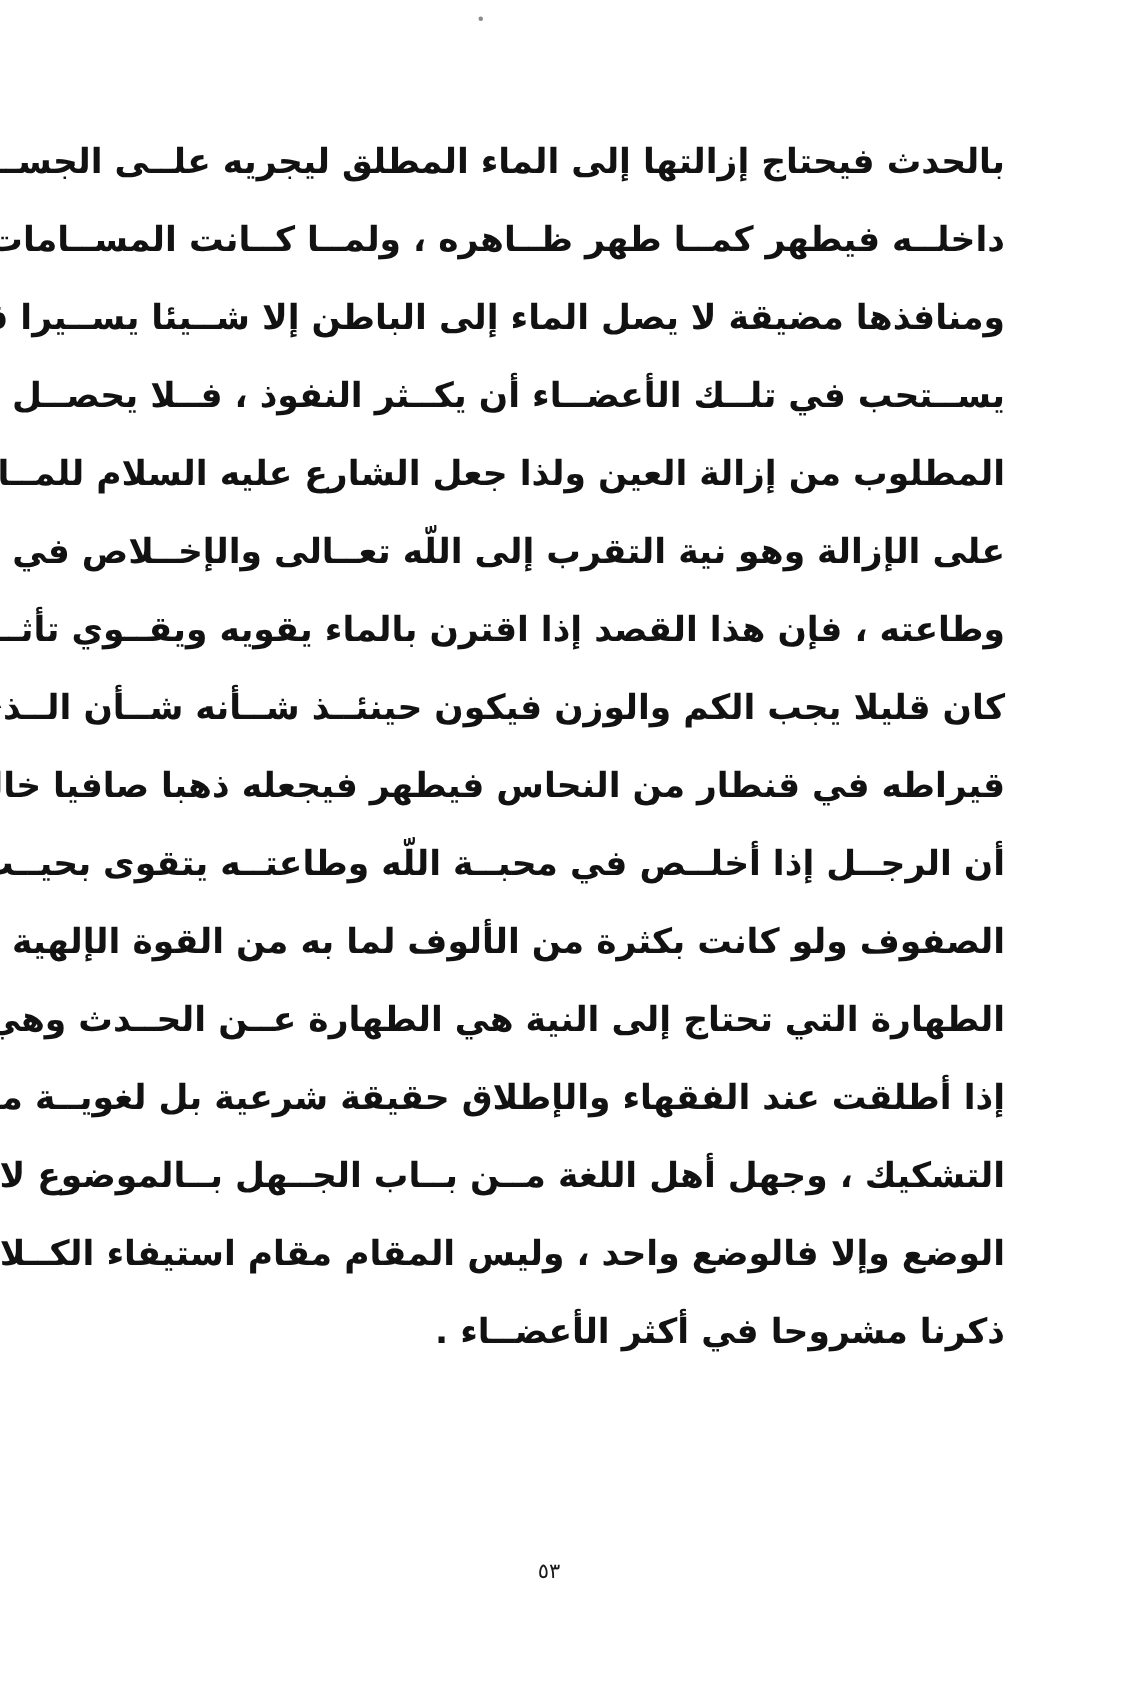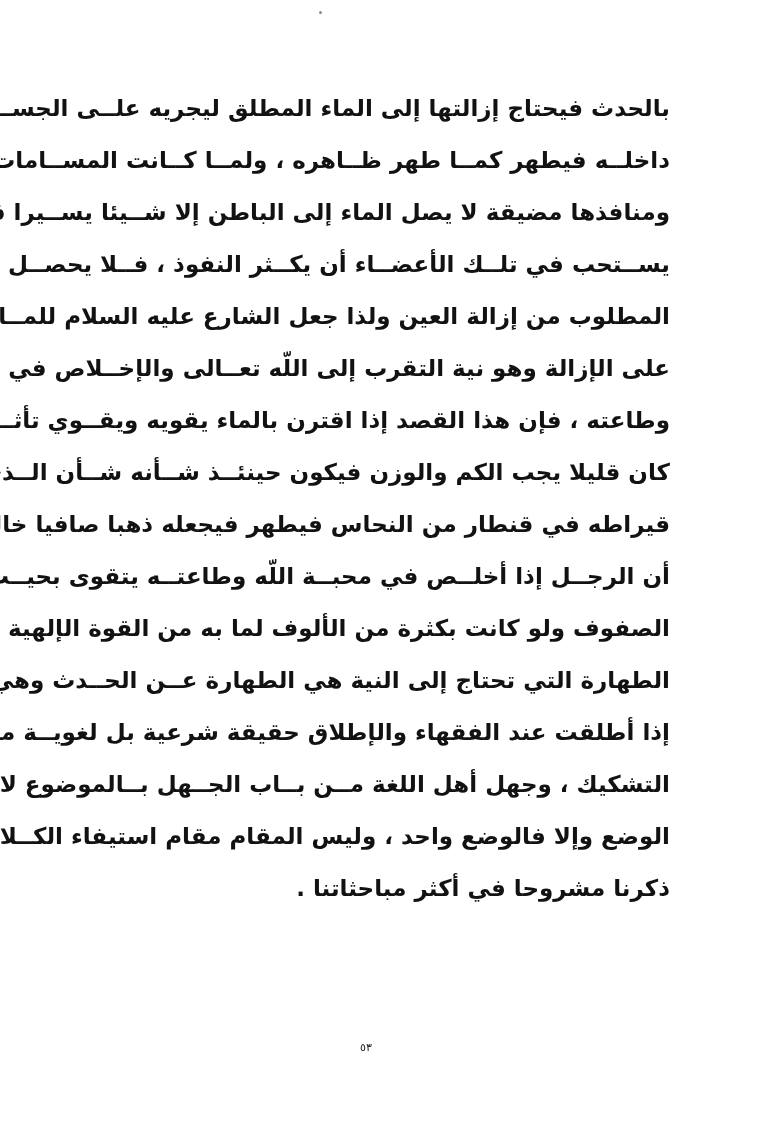--- a/index.html
+++ b/index.html
@@ -49,21 +49,21 @@
     text-align-last: right;
   }
   .page-number {
     position: absolute;
     top: 1036px;
     left: 336px;
     width: 60px;
     height: 24px;
     line-height: 24px;
     text-align: center;
-    font-size: 11px;
+    font-size: 14px;
     font-weight: 400;
     direction: rtl;
     color: #1a1a1a;
   }
 </style>
 </head>
 <body>
 
 <div class="page">
   <div class="scan-speck"></div>
@@ -77,17 +77,17 @@
     <div class="line">على الإزالة وهو نية التقرب إلى اللّه  تعــالى والإخــلاص في عبادتــه</div>
     <div class="line">وطاعته ، فإن هذا القصد إذا اقترن بالماء يقويه ويقــوي تأثــيره ، وإن</div>
     <div class="line">كان قليلا يجب الكم والوزن فيكون حينئــذ شــأنه شــأن الــذي ينفــذ</div>
     <div class="line">قيراطه في قنطار من النحاس فيطهر فيجعله ذهبا صافيا خالصا ، كما</div>
     <div class="line">أن الرجــل إذا أخلــص في محبــة اللّه  وطاعتــه يتقوى بحيــث يــهزم</div>
     <div class="line">الصفوف ولو كانت بكثرة من الألوف لما به من القوة الإلهية ، فــهذه</div>
     <div class="line">الطهارة التي تحتاج إلى النية هي الطهارة عــن الحــدث وهي الطــهارة</div>
     <div class="line">إذا أطلقت عند الفقهاء والإطلاق حقيقة شرعية بل لغويــة مــن بــاب</div>
     <div class="line">التشكيك ، وجهل أهل اللغة مــن بــاب الجــهل بــالموضوع لا بــأصل</div>
     <div class="line">الوضع وإلا فالوضع واحد ، وليس المقام مقام استيفاء الكــلام وقــد</div>
-    <div class="line last-line">ذكرنا مشروحا في أكثر مباحثاتنا .</div>
+    <div class="line last-line">ذكرنا مشروحا في أكثر الأعضــاء .</div>
   </div>
 
   <div class="page-number">٥٣</div>
 </div>
 
 </body></html>

